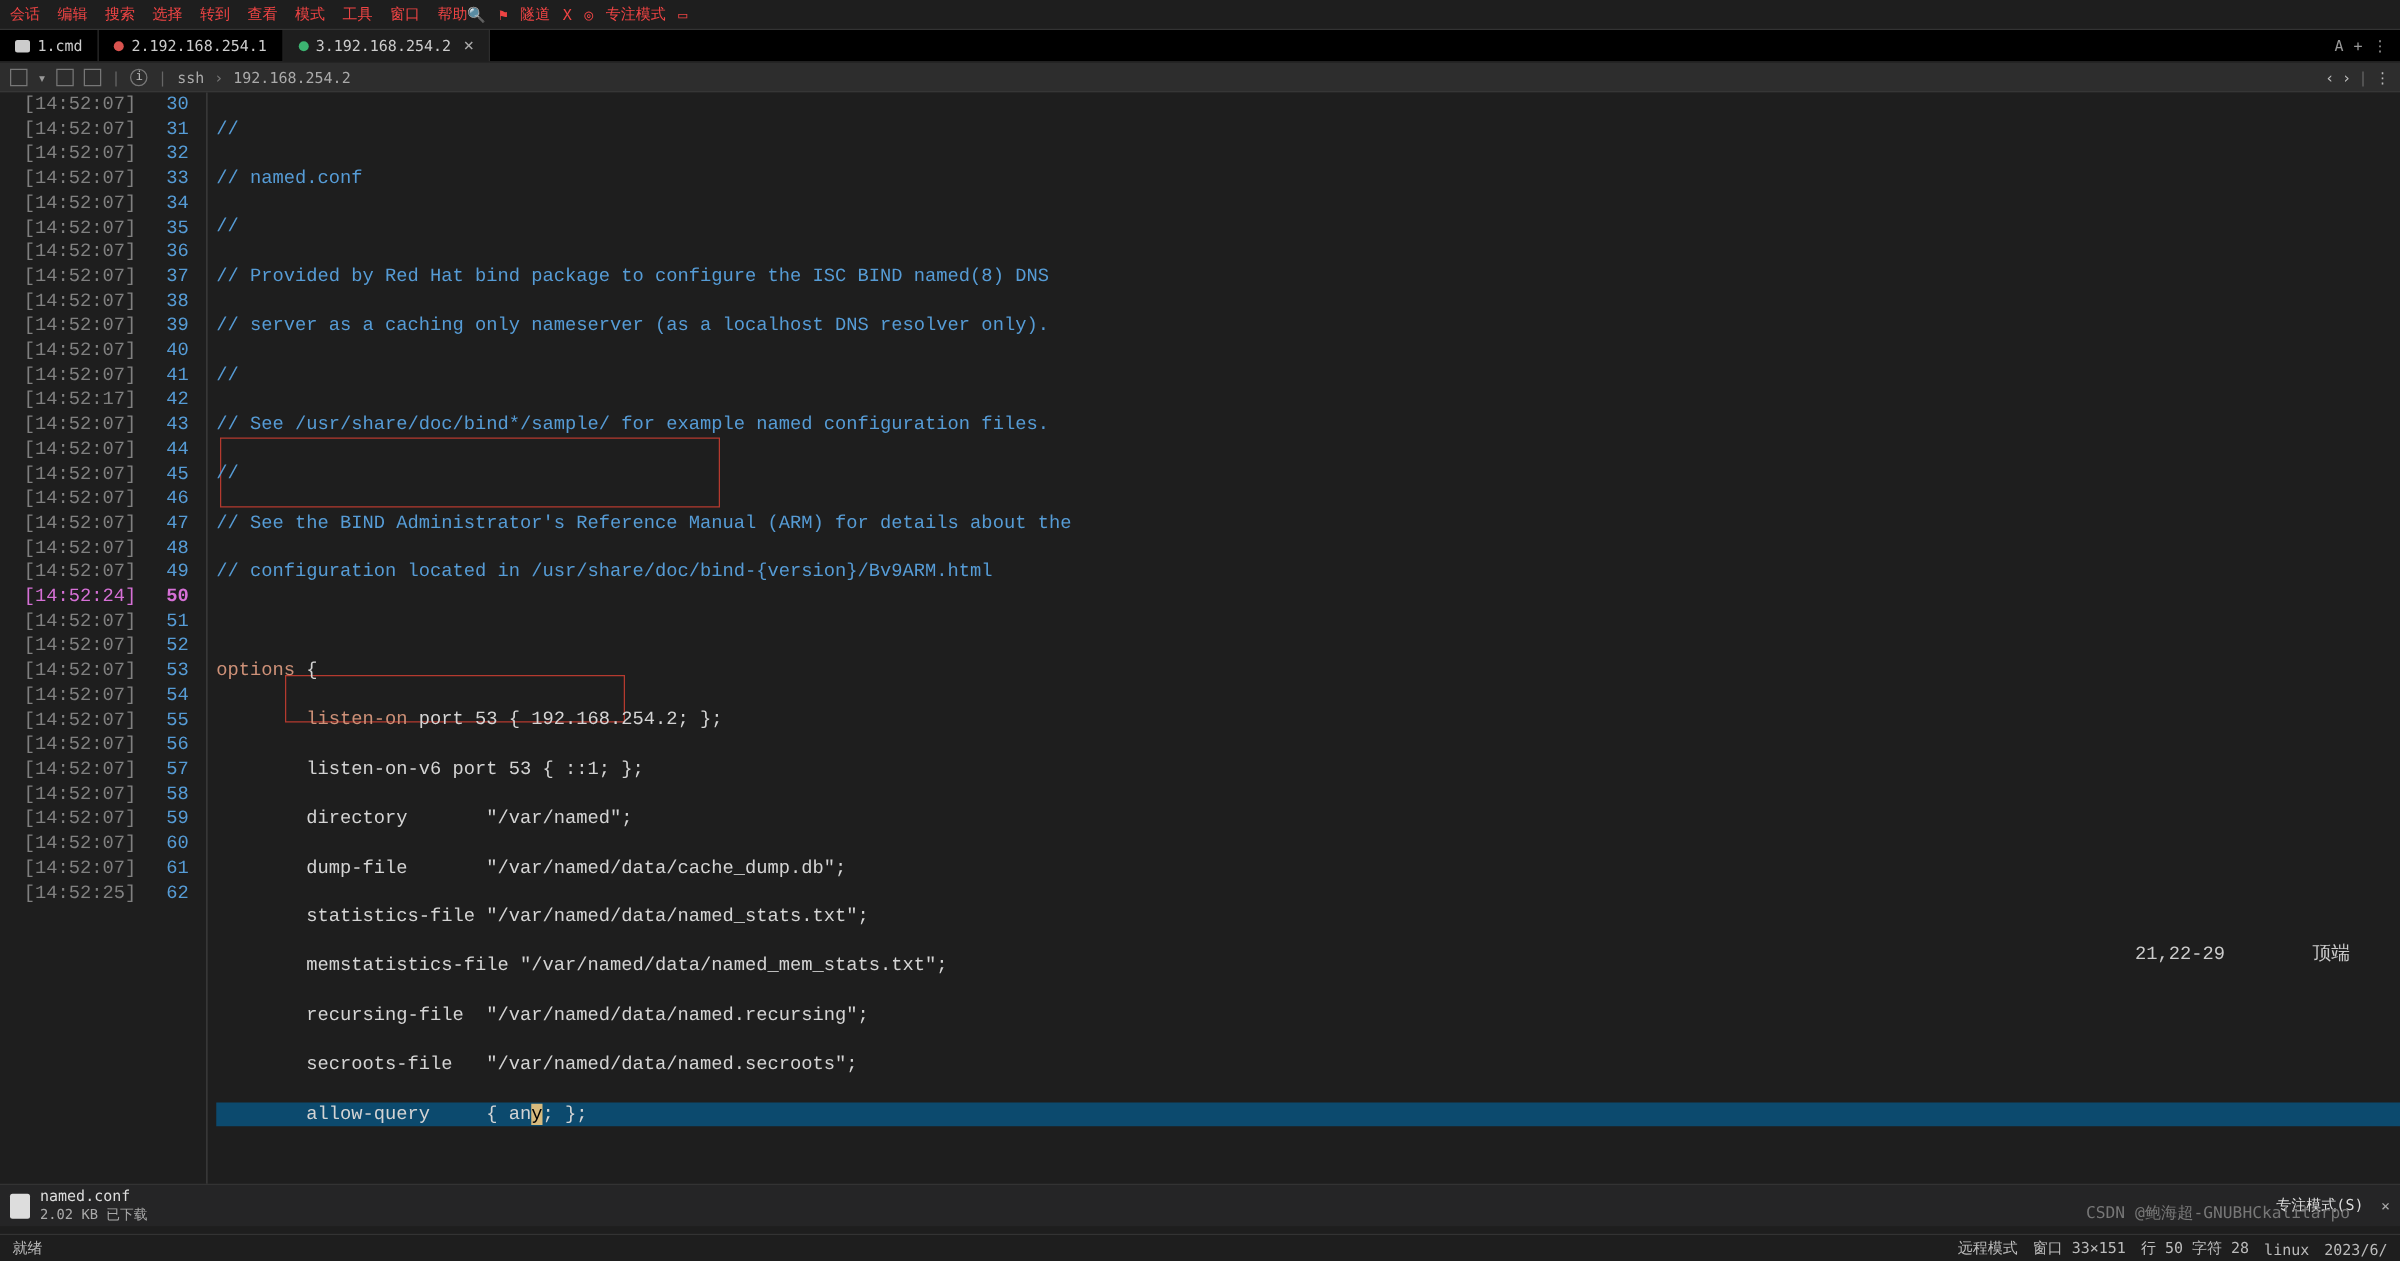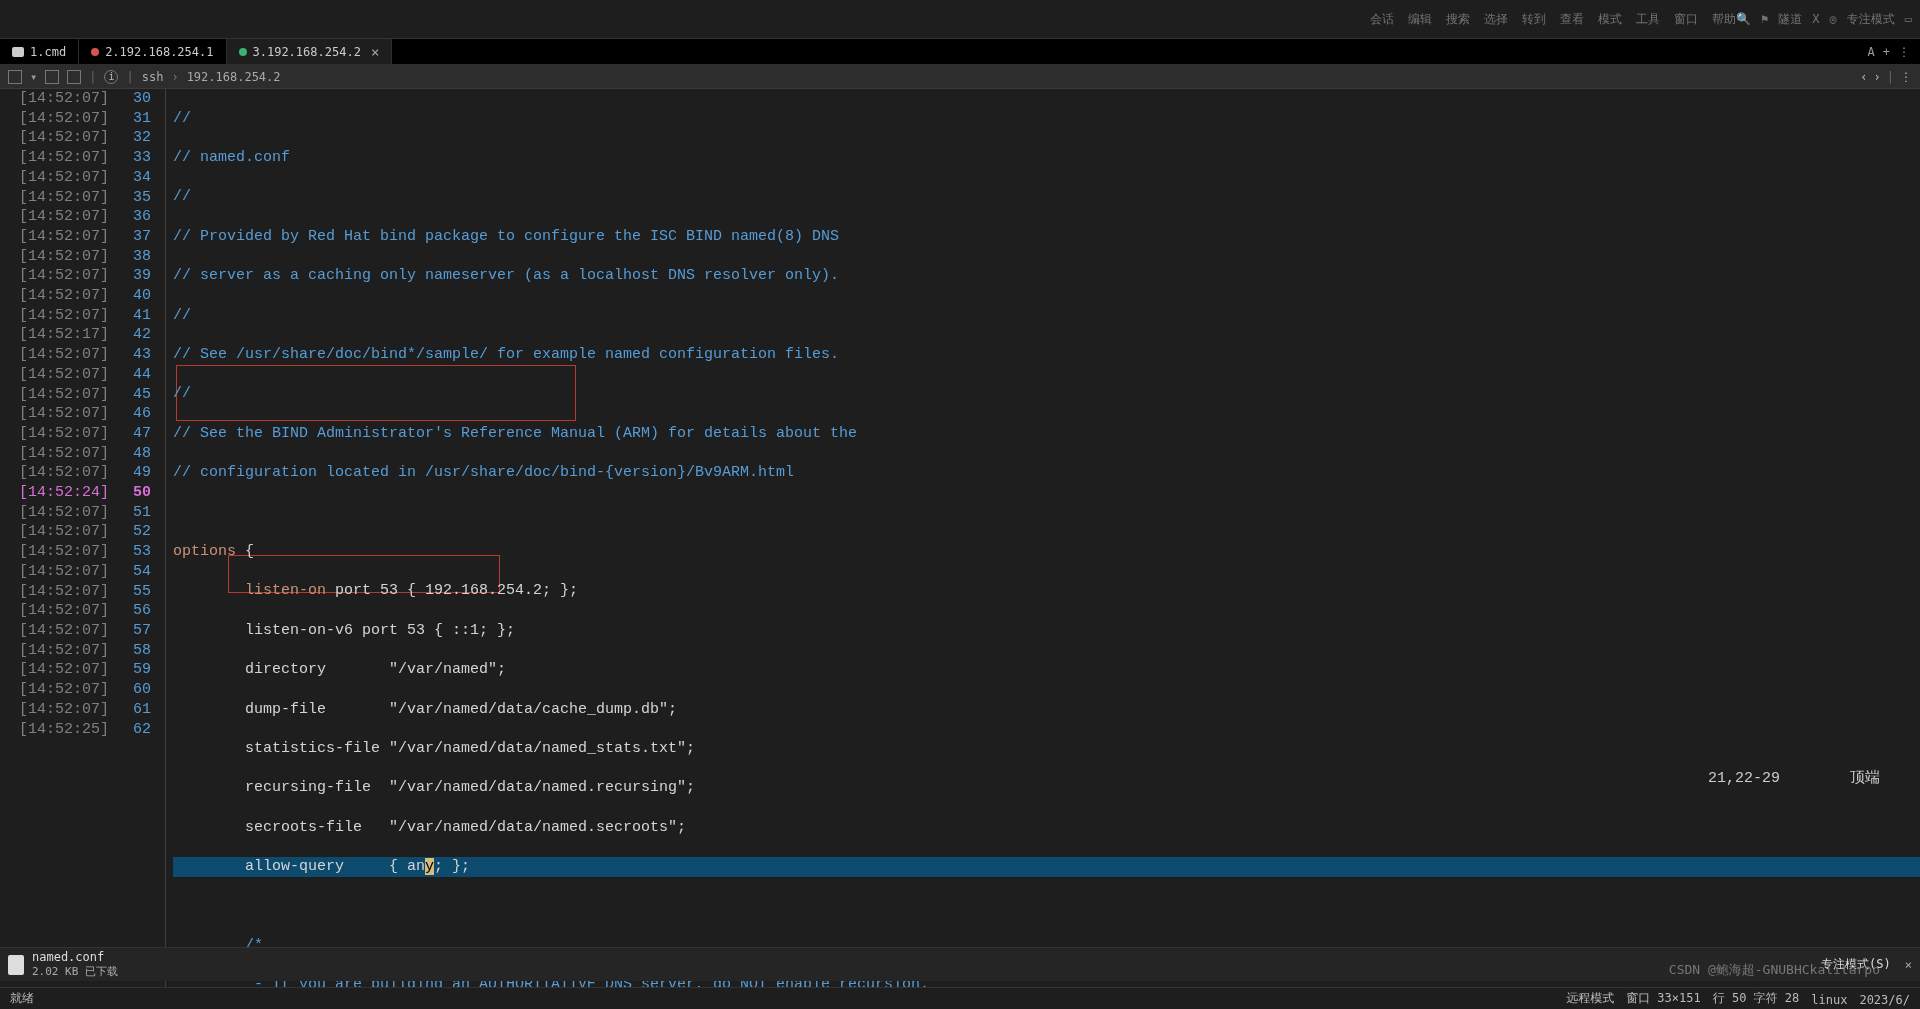--- a/index.html
+++ b/index.html
@@ -9,29 +9,29 @@
     font-family: "Microsoft YaHei", "SimSun", Consolas, monospace;
     font-size: 13px;
     overflow: hidden;
     width: 1920px;
     height: 1009px;
     position: relative;
   }
 
   
   .menu-bar {
-    height: 39px;
+    height: 24px;
     background: #1e1e1e;
     border-bottom: 1px solid #333;
     display: flex;
     align-items: center;
-    justify-content: flex-end;
+    justify-content: flex-start;
     padding: 0 8px;
     font-size: 12px;
-    color: #737373;
+    color: #ef4444;
   }
   .menu-left { display: flex; gap: 14px; }
   .menu-item { cursor: pointer; }
   .menu-right { display: flex; gap: 10px; align-items: center; }
 
   
   .tab-bar {
     height: 26px;
     background: #000000;
     display: flex;
@@ -320,20 +320,21 @@
 <div class="row"><span class="cmt">//</span></div>
 <div class="row"><span class="cmt">// See the BIND Administrator's Reference Manual (ARM) for details about the</span></div>
 <div class="row"><span class="cmt">// configuration located in /usr/share/doc/bind-{version}/Bv9ARM.html</span></div>
 <div class="row"><span class="plain"></span></div>
 <div class="row"><span class="kw">options</span><span class="plain"> {</span></div>
 <div class="row"><span class="plain">        </span><span class="kw">listen-on</span><span class="plain"> port 53 { 192.168.254.2; };</span></div>
 <div class="row"><span class="plain">        listen-on-v6 port 53 { ::1; };</span></div>
 <div class="row"><span class="plain">        directory       "/var/named";</span></div>
 <div class="row"><span class="plain">        dump-file       "/var/named/data/cache_dump.db";</span></div>
 <div class="row"><span class="plain">        statistics-file "/var/named/data/named_stats.txt";</span></div>
+<div class="row"><span class="plain">        memstatistics-file "/var/named/data/named_mem_stats.txt";</span></div>
 <div class="row"><span class="plain">        recursing-file  "/var/named/data/named.recursing";</span></div>
 <div class="row"><span class="plain">        secroots-file   "/var/named/data/named.secroots";</span></div>
 <div class="row row-hl"><span class="plain">        allow-query     { an</span><span class="cursor-block">y</span><span class="plain">; };</span></div>
 <div class="row"><span class="plain"></span></div>
 <div class="row"><span class="cmt">        /*</span></div>
 <div class="row"><span class="cmt">         - If you are building an AUTHORITATIVE DNS server, do NOT enable recursion.</span></div>
 
 
 
 

